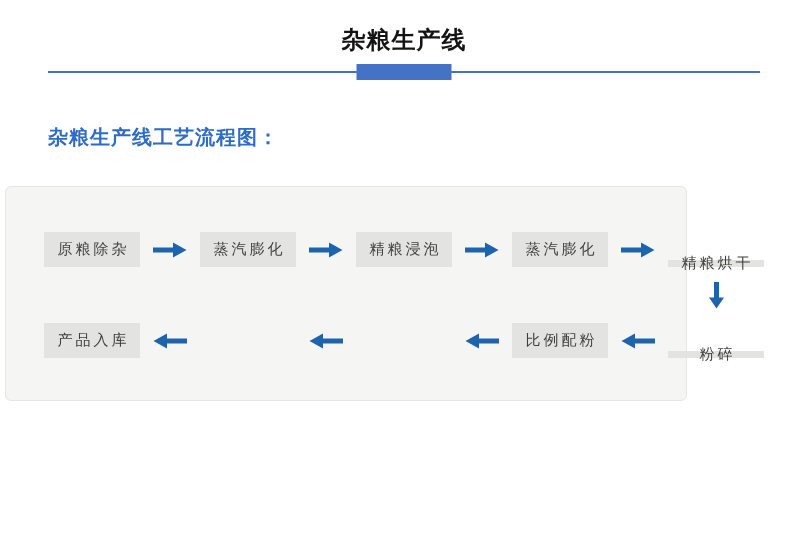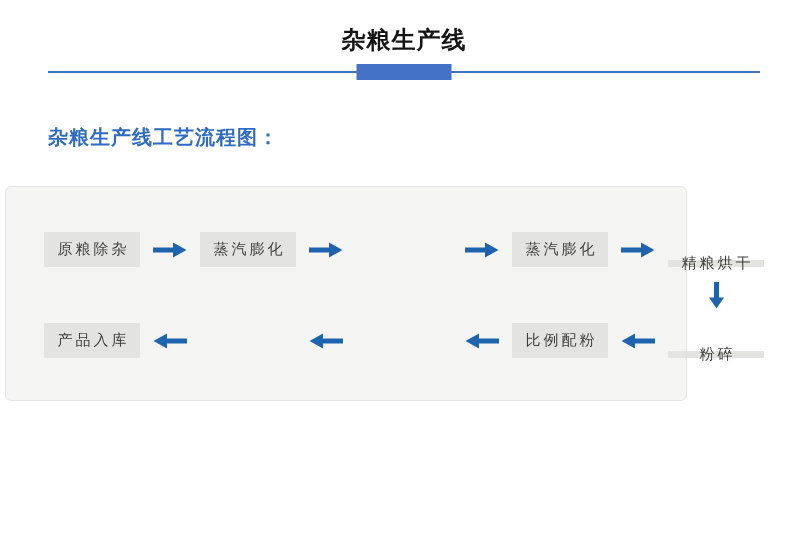--- a/index.html
+++ b/index.html
@@ -126,20 +126,21 @@
           <polygon points="20,1.5 33.5,9 20,16.5"></polygon>
         </svg>
     </div>
     <div class="flow-box c3">蒸汽膨化</div>
     <div class="arrow-cell c4">
       <svg width="34" height="18" viewBox="0 0 34 18" fill="currentColor">
           <rect x="0" y="6.5" width="21" height="5"></rect>
           <polygon points="20,1.5 33.5,9 20,16.5"></polygon>
         </svg>
     </div>
+    <div class="flow-box c5">精粮浸泡</div>
     <div class="arrow-cell c6">
       <svg width="34" height="18" viewBox="0 0 34 18" fill="currentColor">
           <rect x="0" y="6.5" width="21" height="5"></rect>
           <polygon points="20,1.5 33.5,9 20,16.5"></polygon>
         </svg>
     </div>
     <div class="flow-box c7">蒸汽膨化</div>
     <div class="arrow-cell c8">
       <svg width="34" height="18" viewBox="0 0 34 18" fill="currentColor">
           <rect x="0" y="6.5" width="21" height="5"></rect>

